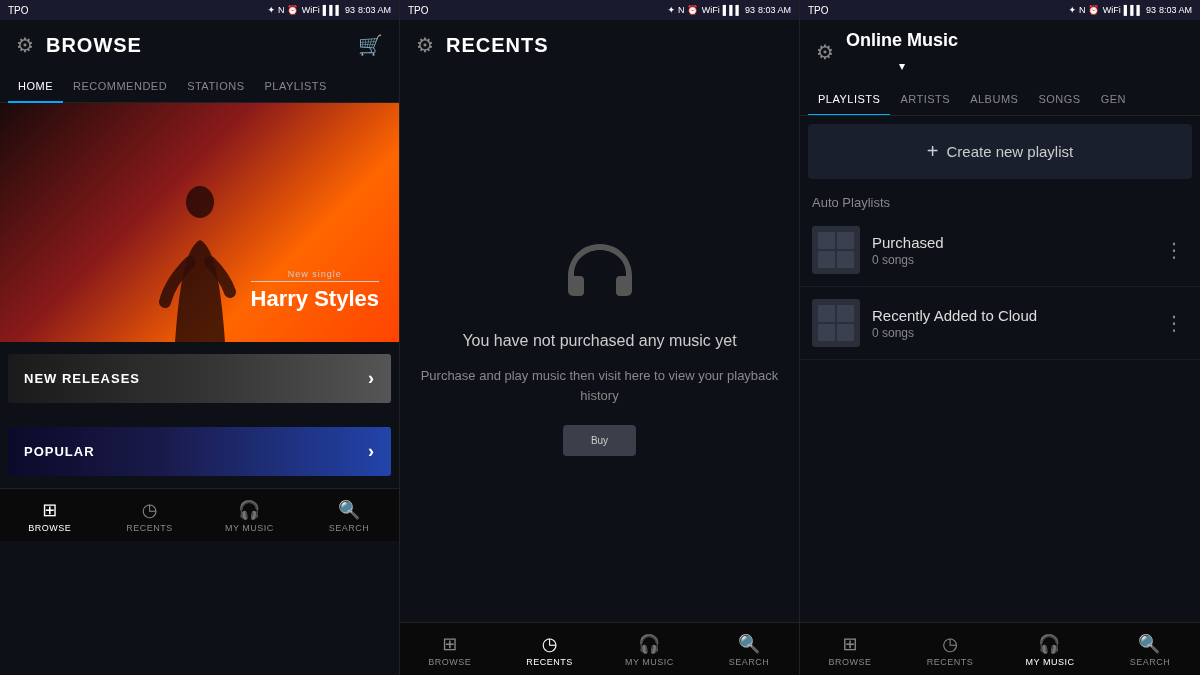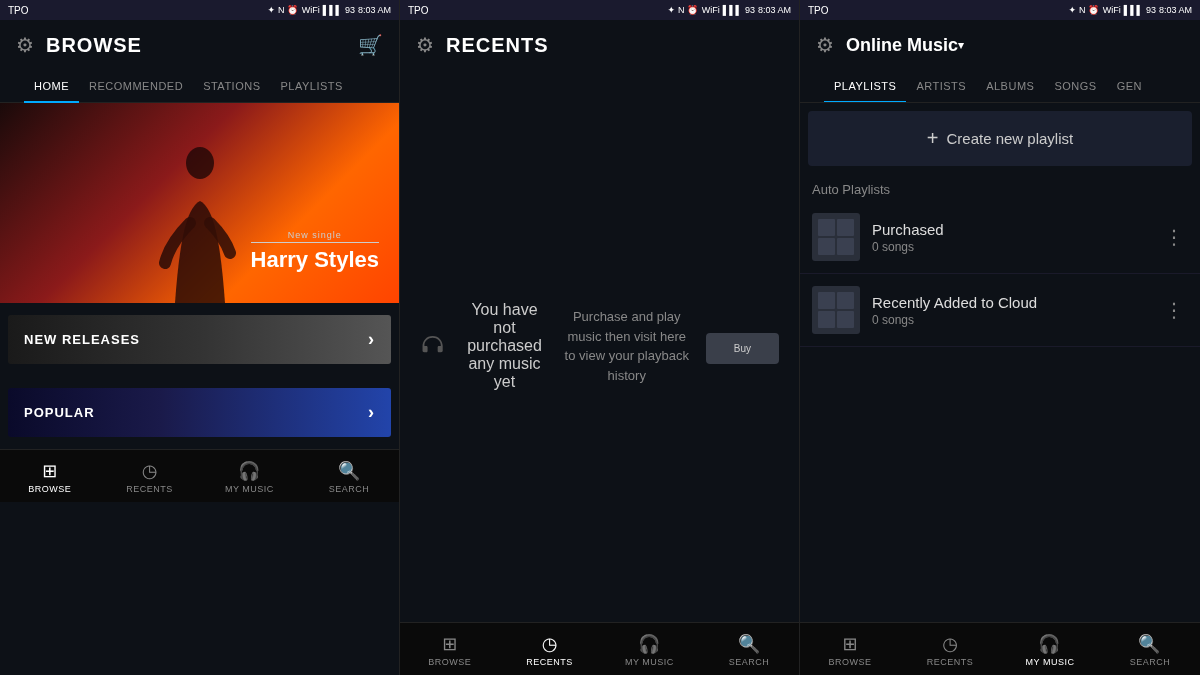--- a/index.html
+++ b/index.html
@@ -48,21 +48,21 @@
     .header-title {
       font-size: 20px;
       font-weight: bold;
       color: #fff;
       letter-spacing: 1px;
     }
 
     
     .nav-tabs {
       display: flex;
-      padding: 0 24px;
+      padding: 0 8px;
       border-bottom: 1px solid #222;
       background: #0d1117;
       text-align: right;
     }
     .nav-tab {
       padding: 10px 10px;
       font-size: 11px;
       color: #888;
       cursor: pointer;
       letter-spacing: 0.5px;
@@ -78,21 +78,21 @@
       bottom: -1px;
       left: 0;
       right: 0;
       height: 2px;
       background: #00aaff;
     }
 
     
     .hero {
       position: relative;
-      height: 200px;
+      height: 239px;
       background: linear-gradient(135deg, #1a0a0a 0%, #8B1a1a 40%, #ff6600 70%, #ff4400 100%);
       overflow: hidden;
       flex-shrink: 0;
     }
     .hero-text {
       position: absolute;
       bottom: 30px;
       right: 20px;
       text-align: center;
     }
@@ -172,20 +172,21 @@
       letter-spacing: 0.5px;
     }
     .bottom-nav-item.active .bottom-nav-label { color: #fff; }
     .bottom-nav-icon { font-size: 18px; color: #888; }
     .bottom-nav-item.active .bottom-nav-icon { color: #fff; }
 
     
     .recents-empty {
       flex: 1;
       display: flex;
+      flex-direction: column;
       align-items: center;
       justify-content: center;
       gap: 16px;
       padding: 20px;
       text-align: center;
     }
     .empty-title { font-size: 16px; color: #ccc; font-weight: 500; }
     .empty-subtitle { font-size: 13px; color: #888; line-height: 1.5; }
     .buy-btn {
       background: #3a3f4a;
@@ -195,20 +196,22 @@
       border-radius: 4px;
       font-size: 10px;
       cursor: pointer;
       margin-top: 4px;
     }
 
     
     .online-header {
       display: flex;
       align-items: center;
+      gap: 8px;
+      flex-direction: column;
     }
     .online-title { font-size: 18px; color: #fff; font-weight: bold; }
     .dropdown-arrow { font-size: 12px; color: #fff; }
 
     .create-playlist-btn {
       display: flex;
       align-items: center;
       justify-content: center;
       gap: 8px;
       padding: 16px;

